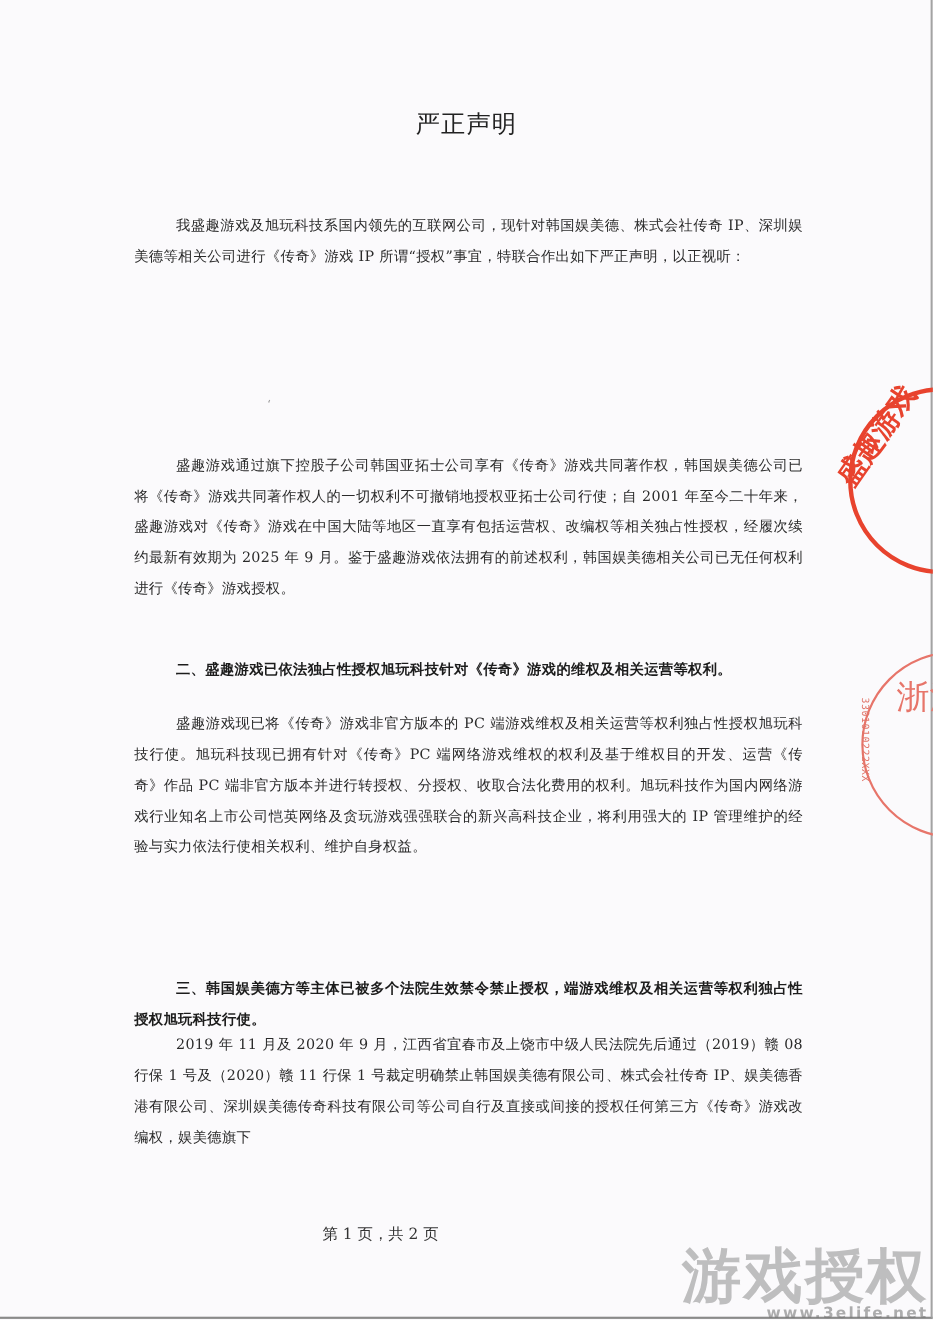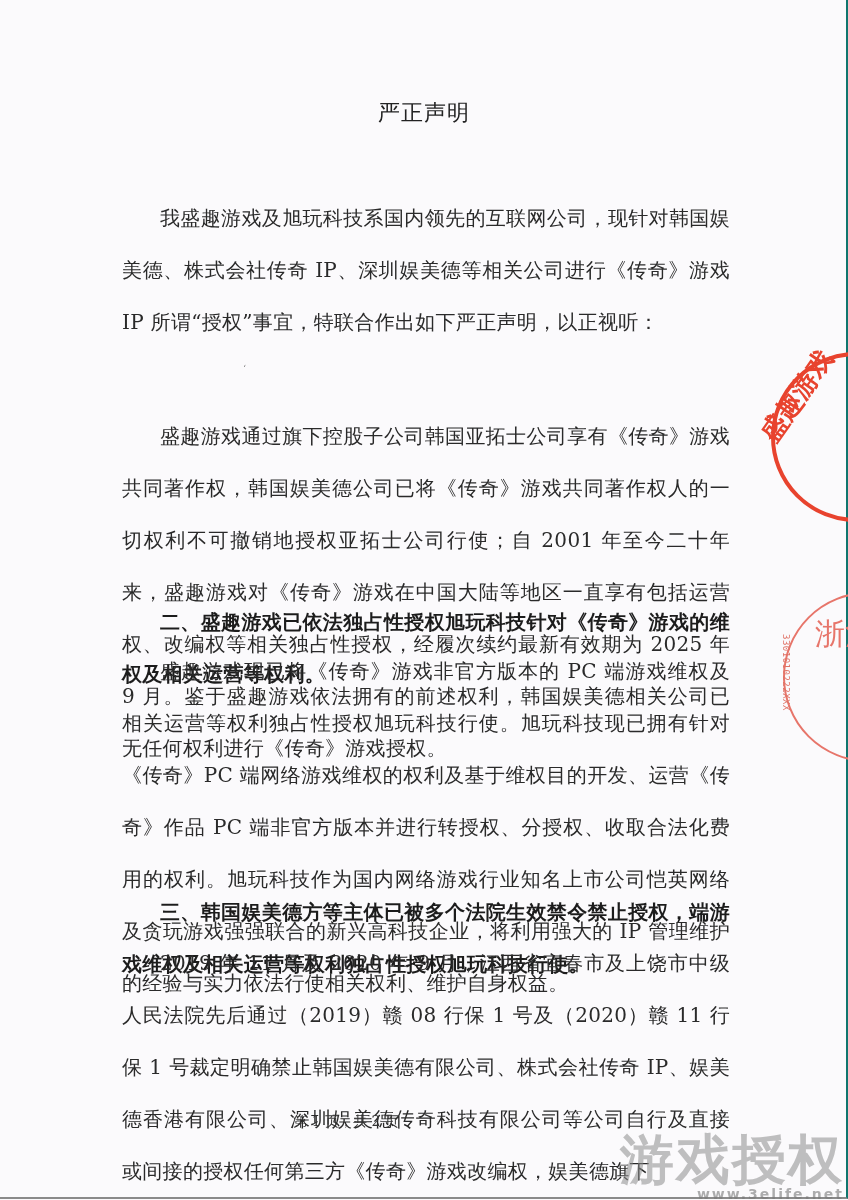--- a/index.html
+++ b/index.html
@@ -6,32 +6,32 @@
     body {
       width: 848px; height: 1200px; overflow: hidden;
       background: #faf9fb;
       font-family: "DejaVu Serif", "Liberation Serif", serif;
       color: #2a2a2a;
       position: relative;
     }
     .page {
       position: absolute; left: 0; top: 0; width: 846px; height: 1197px;
       background: #fbfafc;
-      border-right: 2px solid #0f766e;
+      border-right: 2px solid #a3a3a3;
       border-bottom: 2px solid #8a8a8a;
     }
     .title {
       position: absolute; top: 98px; left: 0; width: 848px;
       text-align: center; font-size: 22px; letter-spacing: 1px; color: #222;
     }
     .body {
       position: absolute; left: 122px; width: 608px;
     }
     .para {
-      margin: 0; font-size: 20px; line-height: 52px;
+      margin: 0; font-size: 13px; line-height: 28px;
       text-align: justify; text-align-last: left;
       text-indent: 38px; letter-spacing: 0.3px;
     }
     .heading { font-weight: bold; color: #1c1c1c; }
     .p0 { top: 192px; }
     .h1 { top: 303px; }
     .p1 { top: 410px; }
     .h2 { top: 596px; }
     .p2 { top: 645px; }
     .h3 { top: 886px; }

